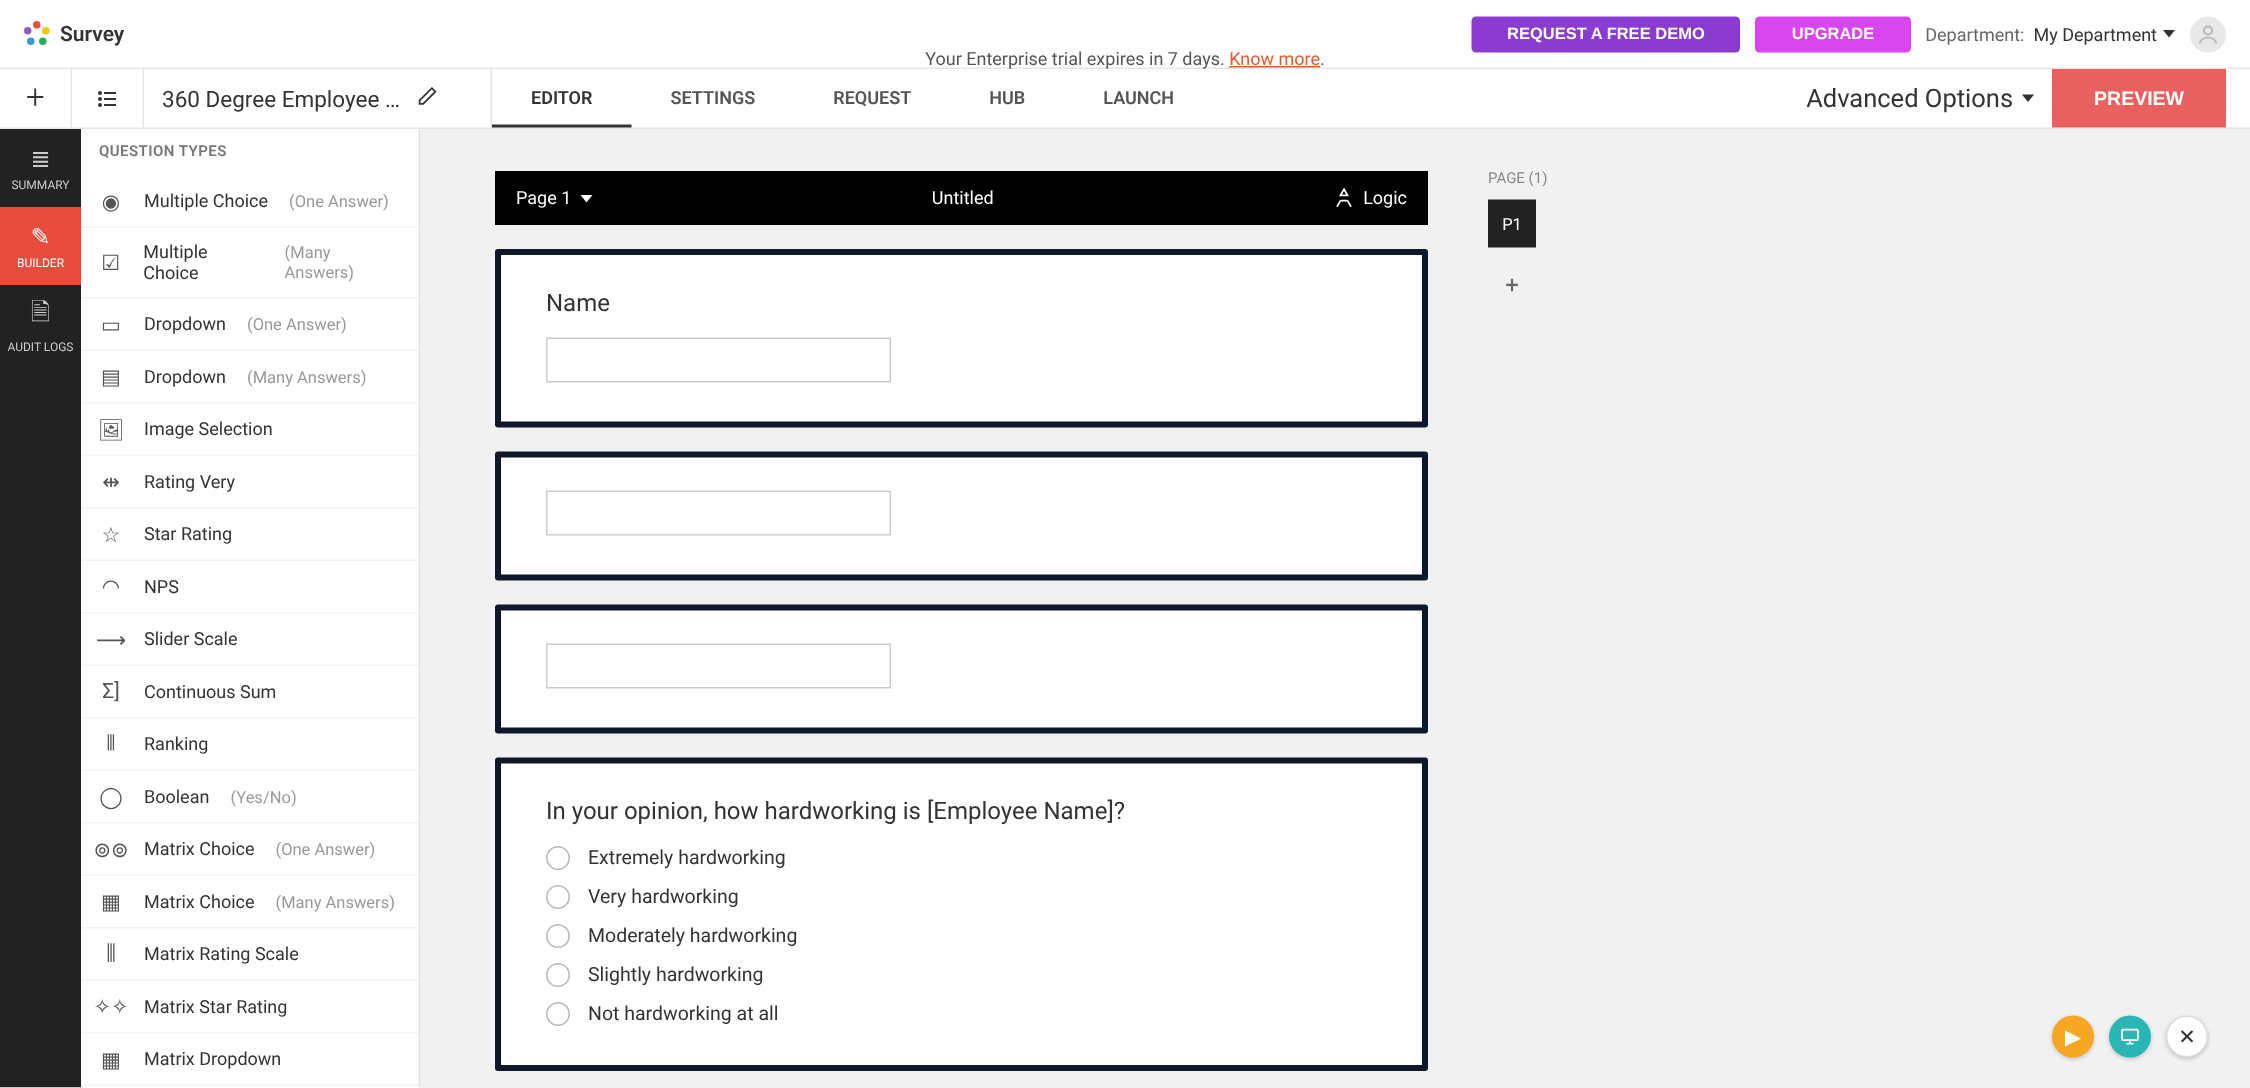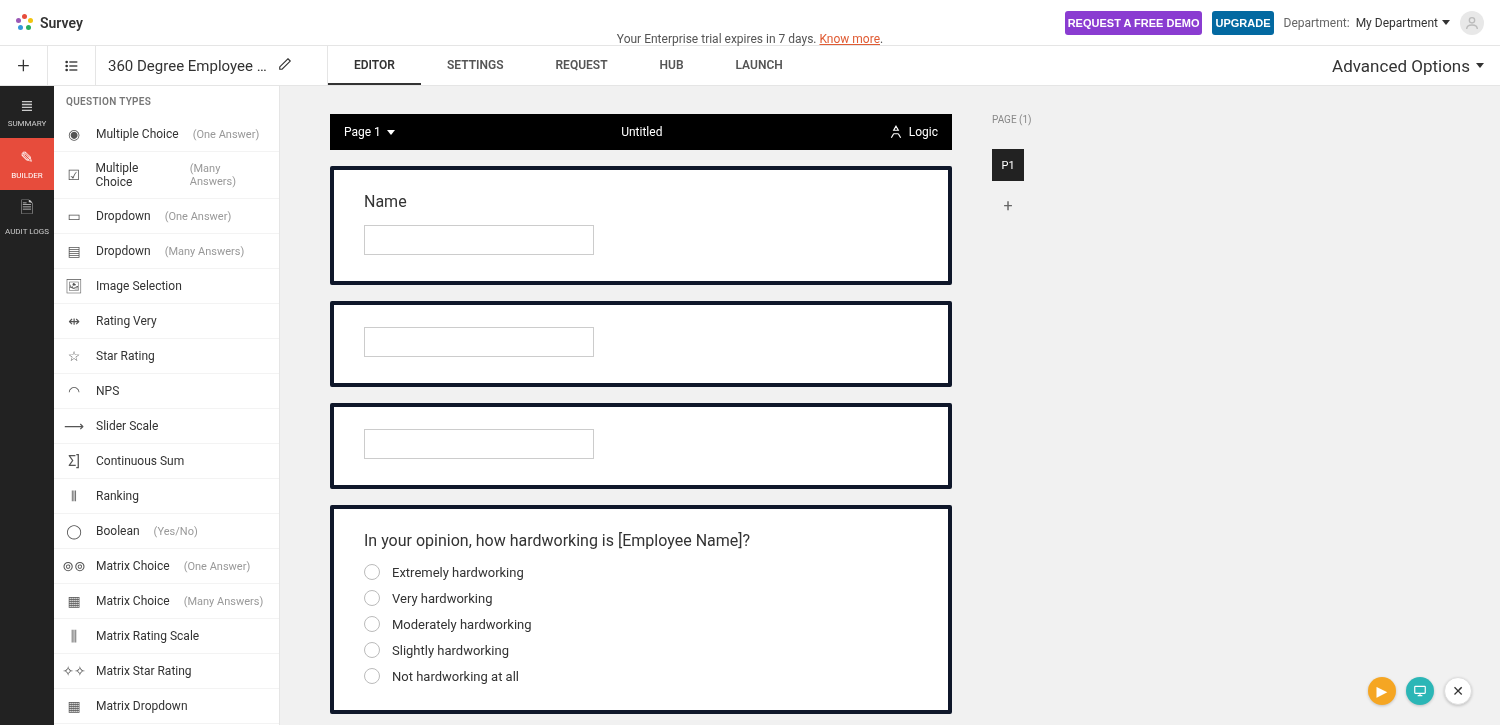--- a/index.html
+++ b/index.html
@@ -7,23 +7,23 @@
 .app { width: 1500px; height: 725px; display: flex; flex-direction: column; position: relative; }
 
 
 .topbar { height: 46px; border-bottom: 1px solid #e5e5e5; display: flex; align-items: center; padding: 0 16px; }
 .logo { display: flex; align-items: center; gap: 6px; font-weight: 600; font-size: 14px; }
 .logo-glyph { width: 18px; height: 18px; position: relative; }
 .logo-glyph .petal { position: absolute; width: 5px; height: 5px; border-radius: 50%; }
 .trial-msg { margin-left: auto; margin-right: auto; position: absolute; left: 50%; transform: translateX(-50%); font-size: 12px; color: #555; margin-top: 32px; }
 .trial-msg a { color: #e05b33; text-decoration: underline; cursor: pointer; }
 .topbar-right { margin-left: auto; display: flex; align-items: center; gap: 10px; }
-.btn { padding: 6px 3px; border-radius: 3px; font-size: 11px; font-weight: 600; cursor: pointer; border: none; color: #fff; }
+.btn { padding: 6px 24px; border-radius: 3px; font-size: 11px; font-weight: 600; cursor: pointer; border: none; color: #fff; }
 .btn-purple { background: #8a3cd1; }
-.btn-orange { background: #0369a1; }
+.btn-orange { background: #d946ef; }
 .dept { font-size: 12px; color: #666; display: flex; align-items: center; gap: 6px; }
 .dept-value { color: #333; display: flex; align-items: center; gap: 4px; cursor: pointer; }
 .avatar { width: 24px; height: 24px; background: #e8e8e8; border-radius: 50%; display: flex; align-items: center; justify-content: center; color: #bbb; cursor: pointer; }
 
 
 .toolbar { height: 40px; border-bottom: 1px solid #e5e5e5; display: flex; align-items: stretch; }
 .tool-cell { width: 48px; border-right: 1px solid #e5e5e5; display: flex; align-items: center; justify-content: center; cursor: pointer; }
 .survey-title-wrap { display: flex; align-items: center; gap: 10px; padding: 0 12px; border-right: 1px solid #e5e5e5; width: 232px; }
 .survey-title { font-size: 15px; color: #333; white-space: nowrap; overflow: hidden; text-overflow: ellipsis; max-width: 160px; }
 .edit-pencil { cursor: pointer; color: #333; }
@@ -56,21 +56,21 @@
 .page-bar .logic { display: flex; align-items: center; gap: 6px; cursor: pointer; }
 
 .qcard { background: #fff; border: 4px solid #0f172a; border-radius: 2px; padding: 22px 30px 26px; margin-top: 16px; }
 .qcard .qlabel { font-size: 16px; color: #333; margin-bottom: 14px; }
 .text-input { width: 230px; height: 30px; border: 1px solid #ccc; background: #fff; }
 .opts { display: flex; flex-direction: column; gap: 10px; margin-top: 4px; }
 .opt { display: flex; align-items: center; gap: 12px; font-size: 13px; color: #333; }
 .radio { width: 16px; height: 16px; border: 1.5px solid #bbb; border-radius: 50%; }
 
 .pages-col { width: 120px; }
-.pages-label { font-size: 10px; color: #888; margin-bottom: 24px; }
+.pages-label { font-size: 10px; color: #888; margin-bottom: 8px; }
 .page-thumb { width: 32px; height: 32px; background: #222; color: #fff; font-size: 11px; display: flex; align-items: center; justify-content: center; cursor: pointer; }
 .add-page { width: 32px; height: 32px; display: flex; align-items: center; justify-content: center; font-size: 16px; color: #666; cursor: pointer; margin-top: 8px; }
 
 
 .fab-row { position: absolute; bottom: 20px; right: 28px; display: flex; gap: 10px; }
 .fab { width: 28px; height: 28px; border-radius: 50%; display: flex; align-items: center; justify-content: center; color: #fff; cursor: pointer; font-size: 14px; box-shadow: 0 1px 3px rgba(0,0,0,0.2); }
 .fab.orange { background: #f5a623; }
 .fab.teal { background: #2bb6b6; }
 .fab.white { background: #fff; color: #333; border: 1px solid #ddd; }
 
@@ -148,20 +148,21 @@
         <div class="tab">SETTINGS</div>
         <div class="tab">REQUEST</div>
         <div class="tab">HUB</div>
         <div class="tab">LAUNCH</div>
       </div>
     <div class="toolbar-right">
       <div class="adv-opt">
         <span>Advanced Options</span>
         <span class="caret-down"></span>
       </div>
+      <button class="preview-btn">PREVIEW</button>
     </div>
   </div>
 
   <div class="main">
     <div class="rail" id="rail">
         <div class="rail-item">
           <div class="rail-icon">≣</div>
           <div>SUMMARY</div>
         </div>
         <div class="rail-item active">

